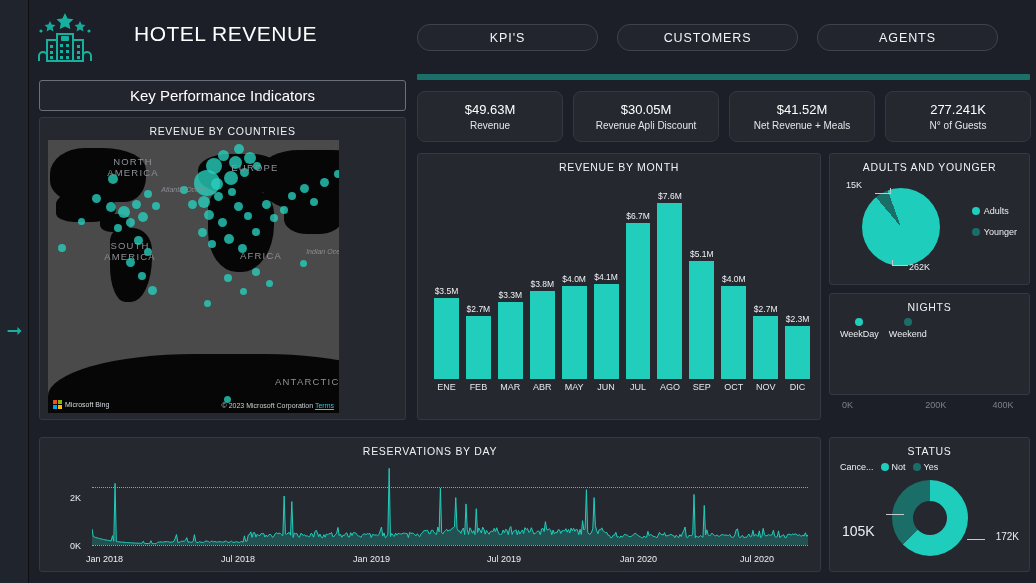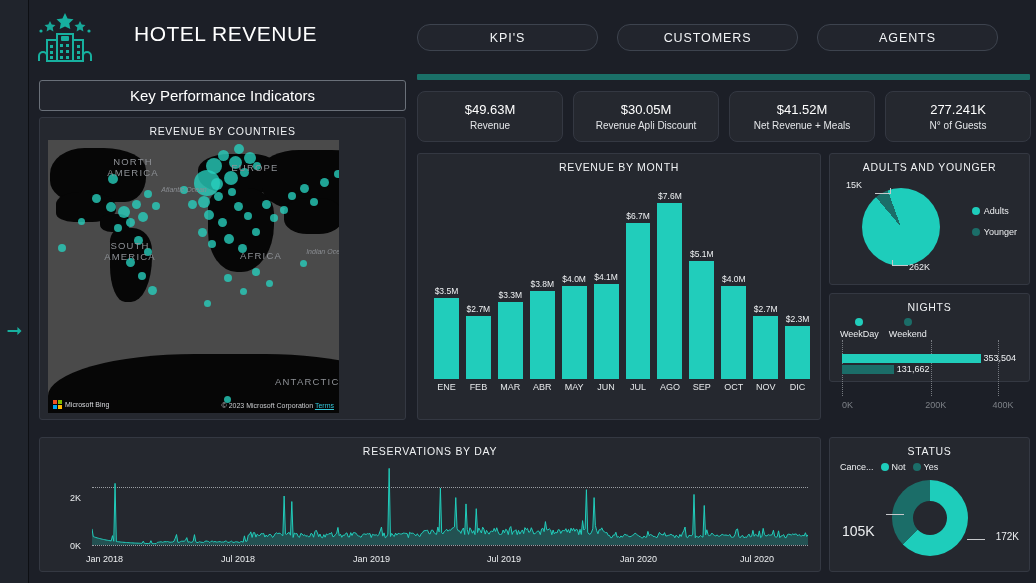--- a/index.html
+++ b/index.html
@@ -126,21 +126,21 @@
     background: conic-gradient(from 340deg, #1ecdbb 0deg 340deg, #1b6d68 340deg 360deg);
   }
   .pie-legend { position: absolute; right: 12px; top: 52px; font-size: 9px; color: #eceef0; }
   .pie-legend div { display: flex; align-items: center; gap: 4px; margin-bottom: 11px; }
   .dot { width: 8px; height: 8px; border-radius: 50%; display: inline-block; }
   .lbl-15k { position: absolute; left: 16px; top: 26px; font-size: 9px; color: #eceef0; }
   .lbl-262k { position: absolute; left: 79px; top: 108px; font-size: 9px; color: #eceef0; }
   .leader { position: absolute; border-color: #c6c8cb; border-style: solid; }
 
   
-  .nights-card { left: 829px; top: 293px; width: 201px; height: 89px; }
+  .nights-card { left: 829px; top: 293px; width: 201px; height: 102px; }
   .nights-legend { position: absolute; left: 10px; top: 24px; display: flex; gap: 10px; font-size: 9px; color: #eceef0; }
   .nights-legend span { display: flex; align-items: center; gap: 3px; flex-direction: column; }
   .nights-plot { position: absolute; left: 12px; top: 46px; right: 10px; height: 56px; }
   .vgrid { position: absolute; top: 0; bottom: 0; width: 0; border-left: 1px dotted #767a80; }
   .nbar { position: absolute; height: 9px; }
   .nval { position: absolute; font-size: 9px; color: #f0f2f4; }
   .nights-axis { position: absolute; left: 12px; top: 106px; right: 10px; height: 12px; font-size: 9px; color: #7d8187; }
   .nights-axis span { position: absolute; }
 
   
@@ -436,29 +436,20 @@
     <div class="nights-legend">
       <span>
         <span class="dot" style="background:#21cdbb"></span>
         <span>WeekDay</span>
       </span>
       <span>
         <span class="dot" style="background:#1b6d68"></span>
         <span>Weekend</span>
       </span>
     </div>
-    <div class="nights-plot">
-      <div class="vgrid" style="left:0;"></div>
-      <div class="vgrid" style="left:50%;"></div>
-      <div class="vgrid" style="left:88%;"></div>
-      <div class="nbar" style="left:0;top:14px;width:78.5%;background:#21cdbb;"></div>
-      <div class="nbar" style="left:0;top:25px;width:29.3%;background:#1b6d68;"></div>
-      <div class="nval" style="left:80%;top:13px;">353,504</div>
-      <div class="nval" style="left:31%;top:24px;">131,662</div>
-    </div>
     <div class="nights-axis">
       <span style="left:0;">0K</span>
       <span style="left:47%;">200K</span>
       <span style="left:85%;">400K</span>
     </div>
   </div>
 
   <div class="card res-card">
     <div class="card-title">RESERVATIONS BY DAY</div>
     <div class="res-plot">

